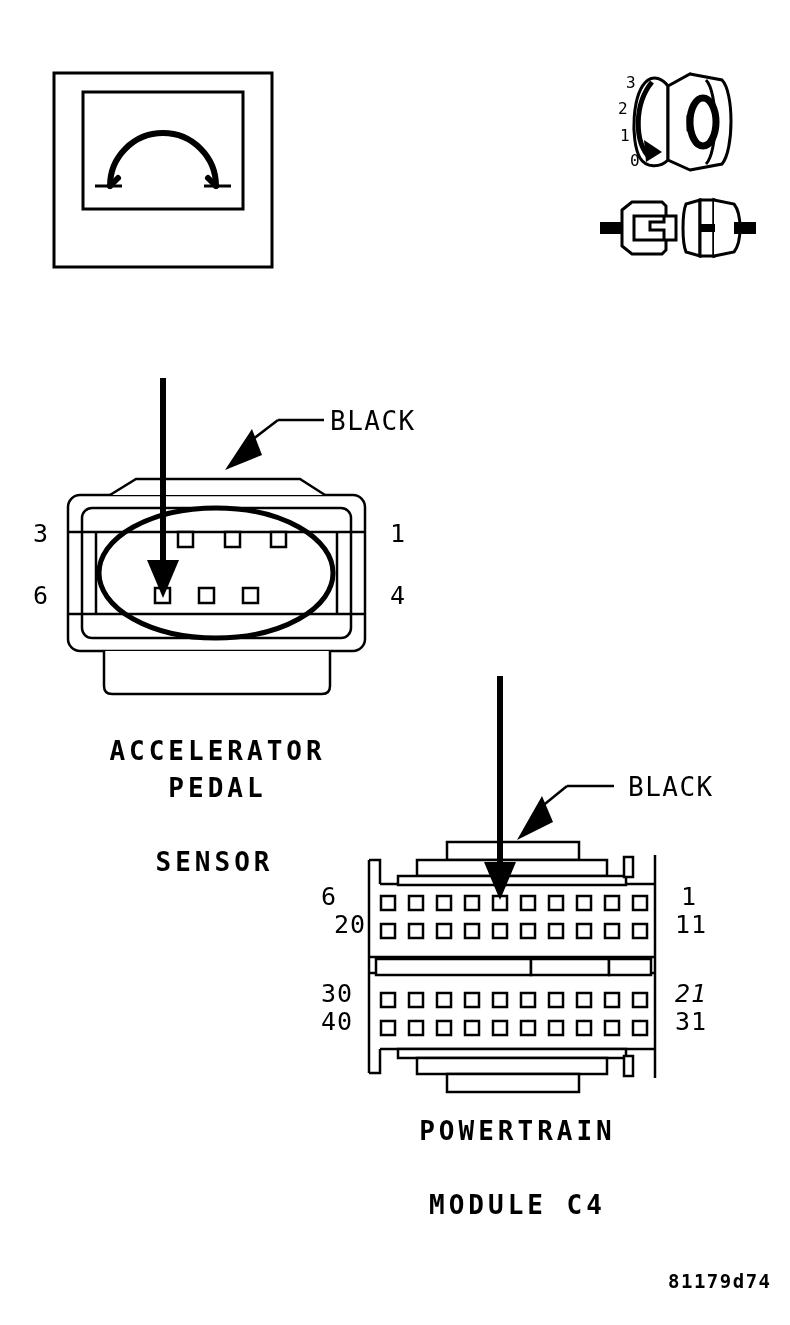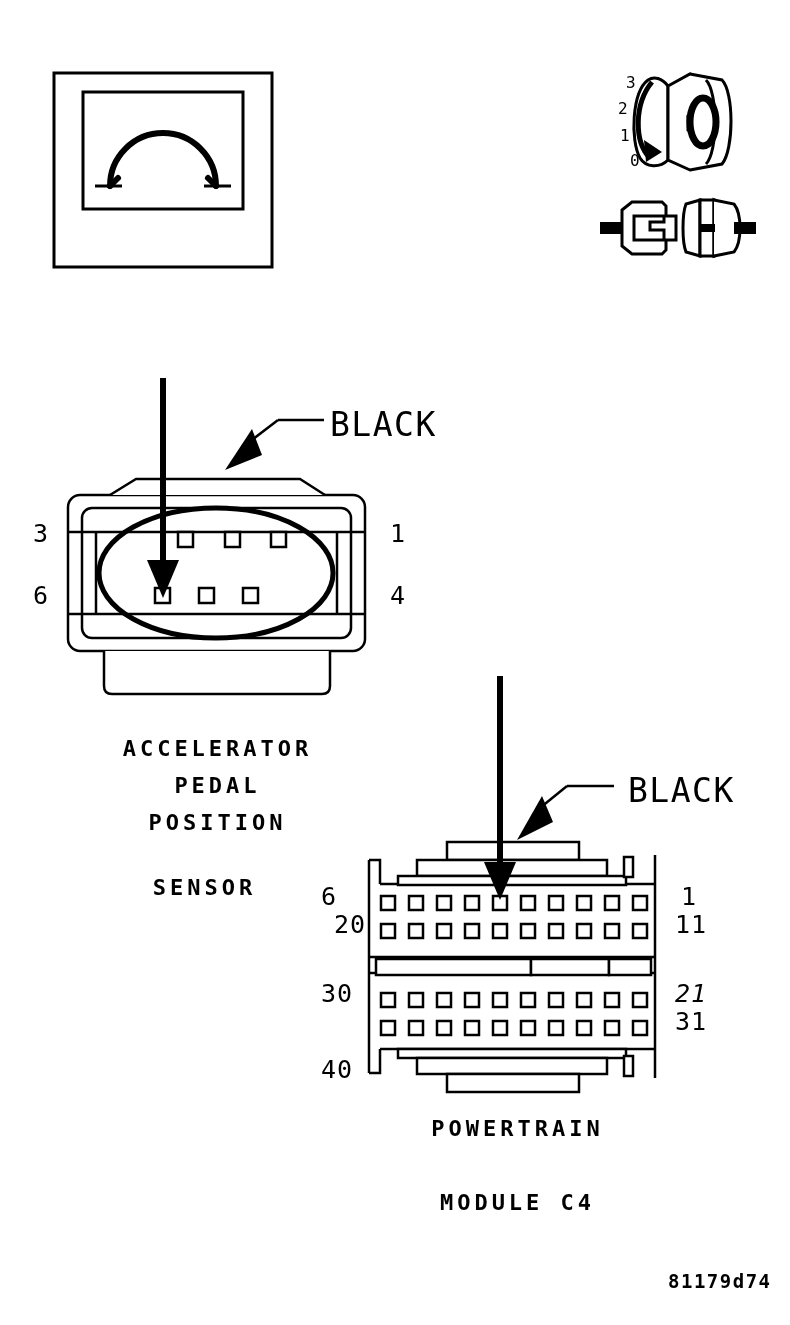--- a/index.html
+++ b/index.html
@@ -31,27 +31,27 @@
     line-height: 1;
   }
   
   .pinnum {
     font-size: 25px;
     font-weight: 400;
     letter-spacing: 1px;
   }
   
   .callout {
-    font-size: 33px;
+    font-size: 26px;
     font-weight: 400;
     letter-spacing: 1.5px;
   }
   
   .caption {
-    font-size: 22px;
+    font-size: 26px;
     font-weight: bold;
     letter-spacing: 4px;
     text-align: center;
   }
   
   .scalenum {
     font-size: 16px;
     font-weight: 400;
   }
   
@@ -262,29 +262,28 @@
 
   <div class="lbl callout" style="left:330px; top:408px;">BLACK</div>
 
   <div class="lbl pinnum" style="left:33px; top:521px;">3</div>
   <div class="lbl pinnum" style="left:33px; top:583px;">6</div>
   <div class="lbl pinnum" style="left:390px; top:521px;">1</div>
   <div class="lbl pinnum" style="left:390px; top:583px;">4</div>
 
   <div class="lbl caption" style="left:85px; top:738px; width:265px;">ACCELERATOR</div>
   <div class="lbl caption" style="left:85px; top:775px; width:265px;">PEDAL</div>
-  <div class="lbl caption" style="left:85px; top:812px; width:265px;">POSITION</div>
-  <div class="lbl caption" style="left:72px; top:849px; width:265px;margin-top:28px;">SENSOR</div>
+  <div class="lbl caption" style="left:82px; top:849px; width:265px;">SENSOR</div>
 
   <div class="lbl callout" style="left:628px; top:774px;">BLACK</div>
 
   <div class="lbl pinnum" style="left:321px; top:884px;">6</div>
   <div class="lbl pinnum" style="left:334px; top:912px;">20</div>
   <div class="lbl pinnum" style="left:321px; top:981px;">30</div>
-  <div class="lbl pinnum" style="left:321px; top:1009px;margin-top:48px;">40</div>
+  <div class="lbl pinnum" style="left:321px; top:1009px;">40</div>
 
   <div class="lbl pinnum" style="left:681px; top:884px;">1</div>
   <div class="lbl pinnum" style="left:675px; top:912px;">11</div>
   <div class="lbl pinnum" style="left:675px; top:981px;font-style:italic;">21</div>
   <div class="lbl pinnum" style="left:675px; top:1009px;">31</div>
 
   <div class="lbl caption" style="left:385px; top:1118px; width:265px;">POWERTRAIN</div>
   <div class="lbl caption" style="left:385px; top:1192px; width:265px;">MODULE C4</div>
 
   <div class="lbl figcode" style="left:668px; top:1232px;">81179d74</div>

